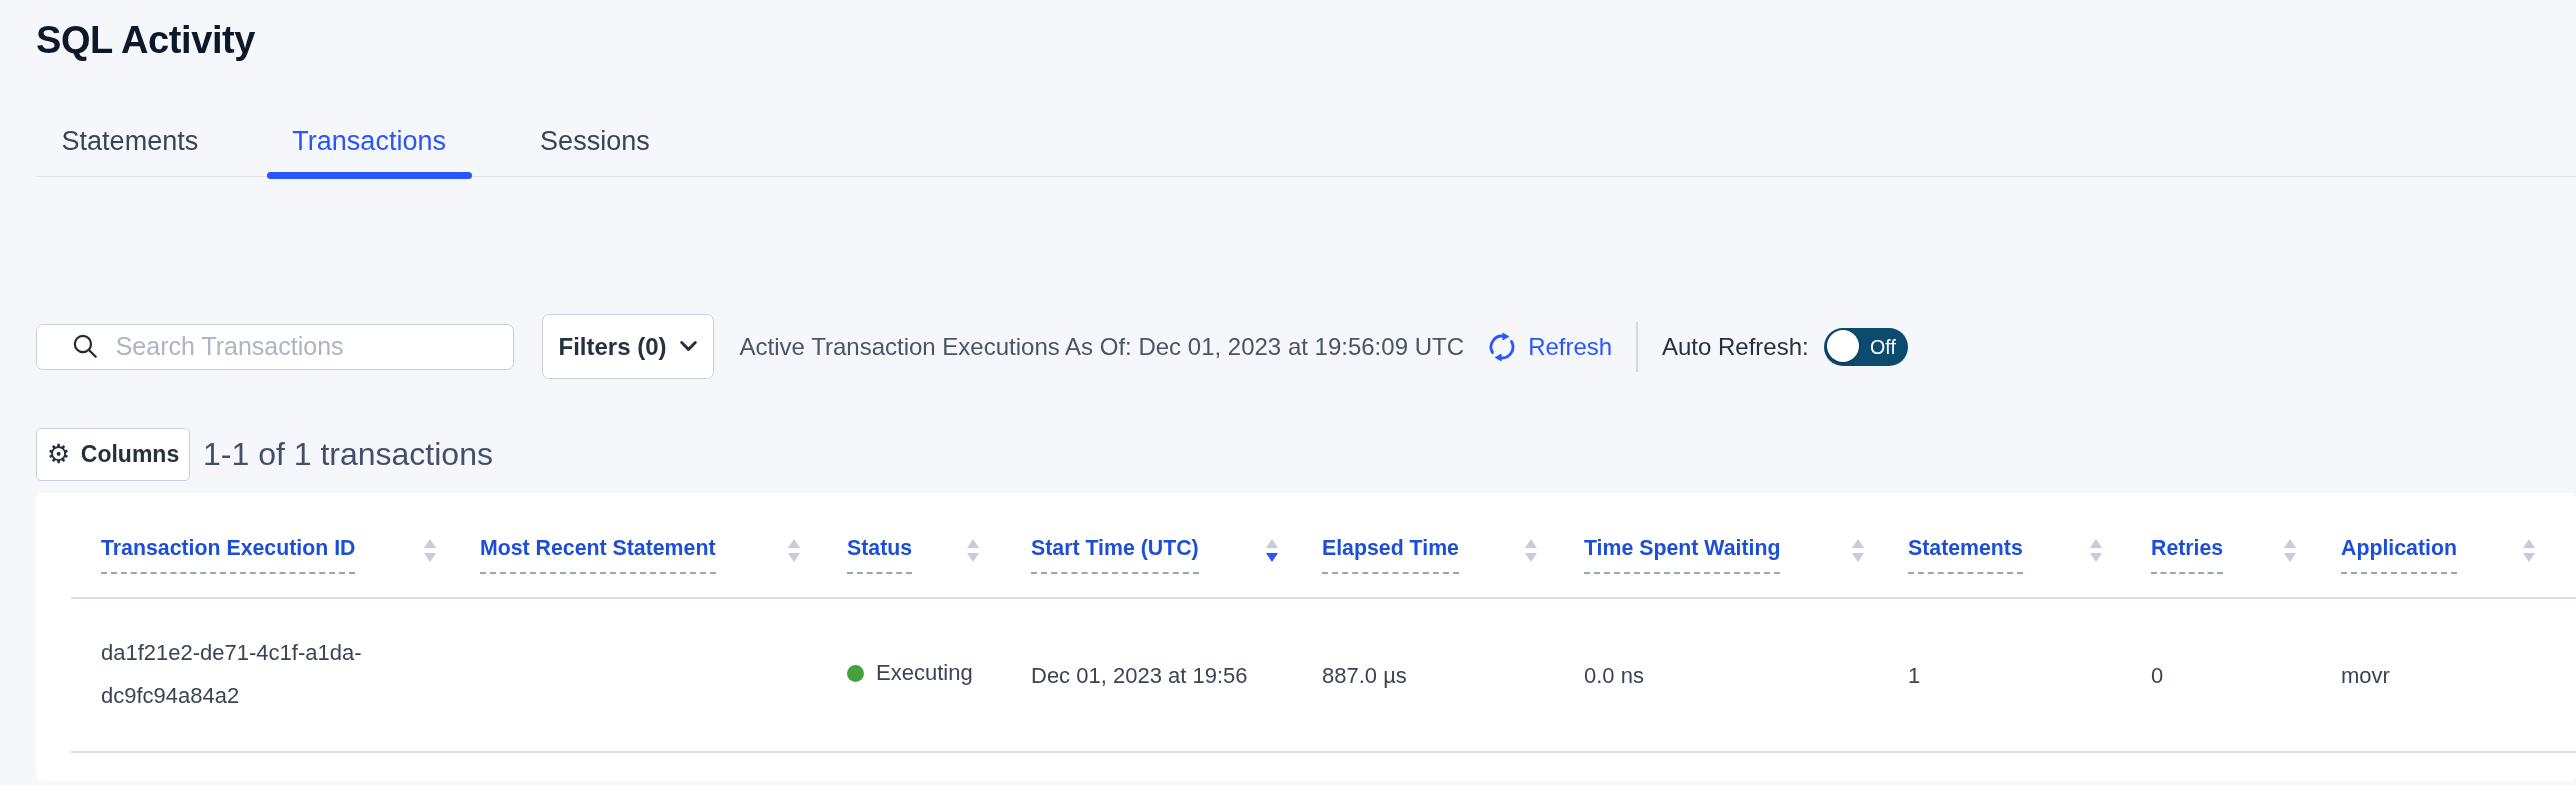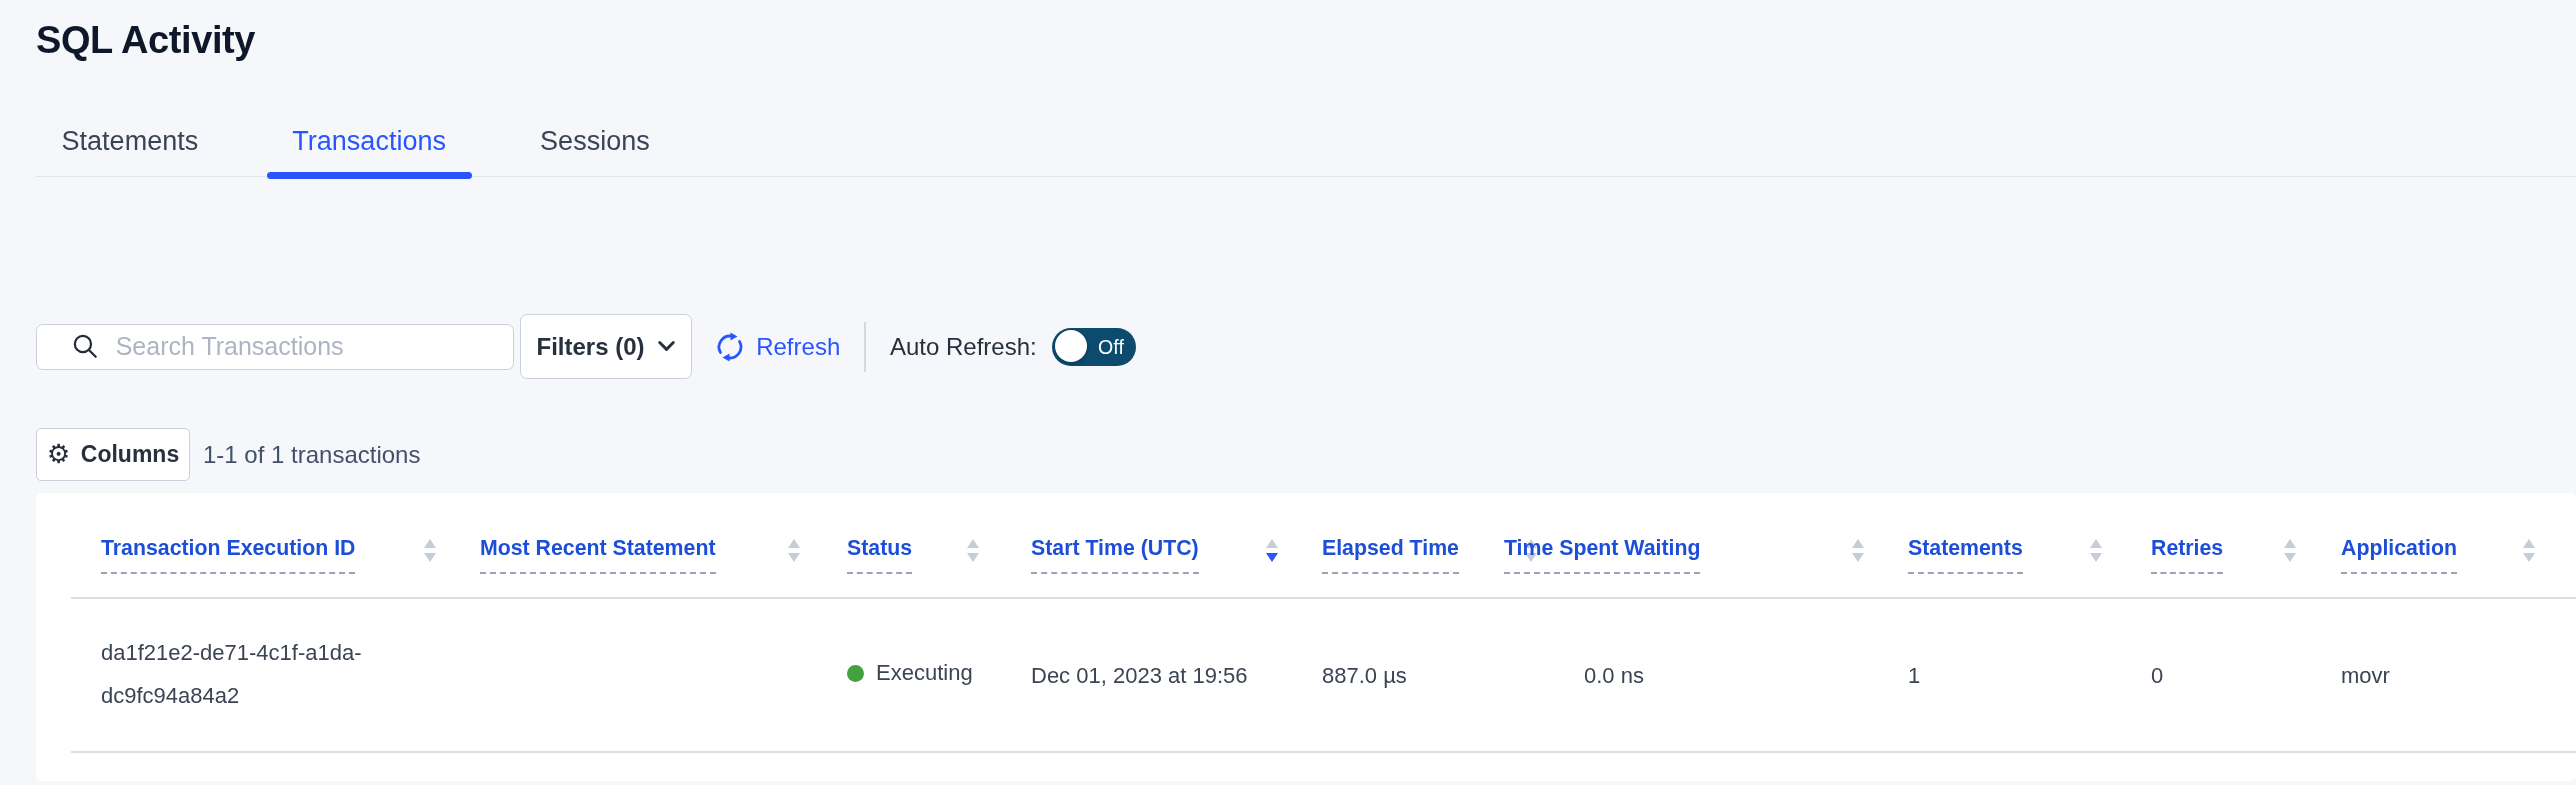--- a/index.html
+++ b/index.html
@@ -65,21 +65,21 @@
     width:478px;height:46px;background:#fff;
     border:1.7px solid #c9cfdb;border-radius:6.8px;box-sizing:border-box;
     display:flex;align-items:center;padding:0 34px;gap:13.7px;
   }
   .search-box input{
     flex:1;border:none;outline:none;background:transparent;
     font-family:inherit;font-size:25px;color:#242a35;
   }
   .search-box input::placeholder{color:#adb4c2;}
   .filters-btn{
-    margin-left:6px;width:172px;height:65px;box-sizing:border-box;
+    margin-left:28px;width:172px;height:65px;box-sizing:border-box;
     background:#fff;border:1.7px solid #c9cfdb;border-radius:6.8px;
     display:flex;align-items:center;justify-content:center;gap:12px;
     font-family:inherit;font-size:24px;font-weight:700;color:#26303e;cursor:pointer;
   }
   .asof{margin-left:25.6px;font-size:24px;color:#4b5565;white-space:nowrap;}
   .refresh{
     margin-left:22px;display:flex;align-items:center;gap:10.2px;
     color:#2955ff;font-size:24px;cursor:pointer;white-space:nowrap;
   }
   .vdivider{width:1.7px;height:50px;background:#d4d8e0;margin:0 24px;}
@@ -93,21 +93,21 @@
 
   
   .columns-btn{
     position:absolute;left:36px;top:428px;width:154px;height:53px;box-sizing:border-box;
     background:#fff;border:1.7px solid #c9cfdb;border-radius:5.1px;
     display:flex;align-items:center;justify-content:center;gap:10.2px;
     font-family:inherit;font-size:23px;font-weight:700;color:#26303e;cursor:pointer;
   }
   .result-count{
     position:absolute;left:203px;top:428px;height:53px;line-height:53px;
-    font-size:24px;color:#44506b;
+    font-size:32px;color:#44506b;
   }
 
   
   .table-card{
     position:absolute;left:36px;right:0;top:493px;height:288px;
     background:#fff;border-radius:5.1px;
   }
   .th{position:absolute;top:43px;cursor:pointer;white-space:nowrap;}
   .th .th-label{
     font-size:21.3px;font-weight:700;color:#1d4ed8;
@@ -155,20 +155,21 @@
       <input type="text" value="" placeholder="Search Transactions" style="">
     </div>
 
     <button class="filters-btn">
       <span>Filters (0)</span>
       <svg class="icon-svg" width="19" height="12.8" viewBox="0 0 22 15">
         <polyline points="3,3 11,11 19,3" fill="none" stroke="#26303e" stroke-width="3.4" stroke-linecap="round" stroke-linejoin="round"></polyline>
       </svg>
     </button>
 
+    <span class="asof">Active Transaction Executions As Of: Dec 01, 2023 at 19:56:09 UTC</span>
 
     <span class="refresh">
       <svg class="icon-svg" width="32" height="32" viewBox="0 0 32 32">
         <path d="M 6.5 21.5 A 11 11 0 0 1 17.9 5.2" fill="none" stroke="#2955ff" stroke-width="2.8" stroke-linecap="round"></path>
         <polygon points="16.5,1.5 23.5,5.6 16.5,9.5" fill="#2955ff"></polygon>
         <path d="M 25.5 10.5 A 11 11 0 0 1 14.1 26.8" fill="none" stroke="#2955ff" stroke-width="2.8" stroke-linecap="round"></path>
         <polygon points="15.5,30.5 8.5,26.4 15.5,22.5" fill="#2955ff"></polygon>
       </svg>
       <span>Refresh</span>
     </span>
@@ -213,21 +214,21 @@
         <div class="tri tri-up"></div>
         <div class="tri tri-down active"></div>
       </div>
 
     <div class="th" style="left:1286px"><span class="th-label">Elapsed Time</span></div>
     <div class="sorticon" style="left:1489px">
         <div class="tri tri-up"></div>
         <div class="tri tri-down"></div>
       </div>
 
-    <div class="th" style="left:1468px"><span class="th-label">Time Spent Waiting</span></div>
+    <div class="th" style="left:1548px"><span class="th-label">Time Spent Waiting</span></div>
     <div class="sorticon" style="left:1816px">
         <div class="tri tri-up"></div>
         <div class="tri tri-down"></div>
       </div>
 
     <div class="th" style="left:1872px"><span class="th-label">Statements</span></div>
     <div class="sorticon" style="left:2054px">
         <div class="tri tri-up"></div>
         <div class="tri tri-down"></div>
       </div>

